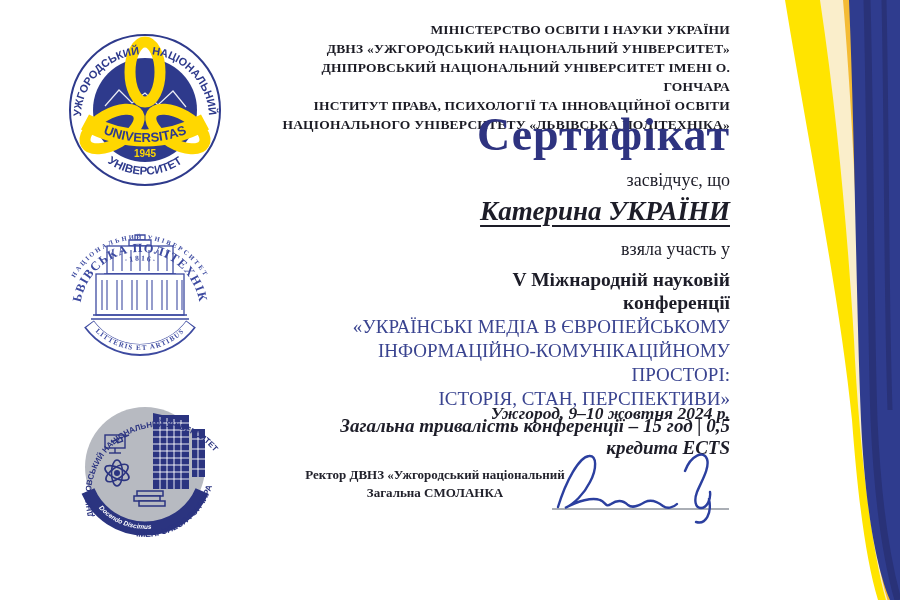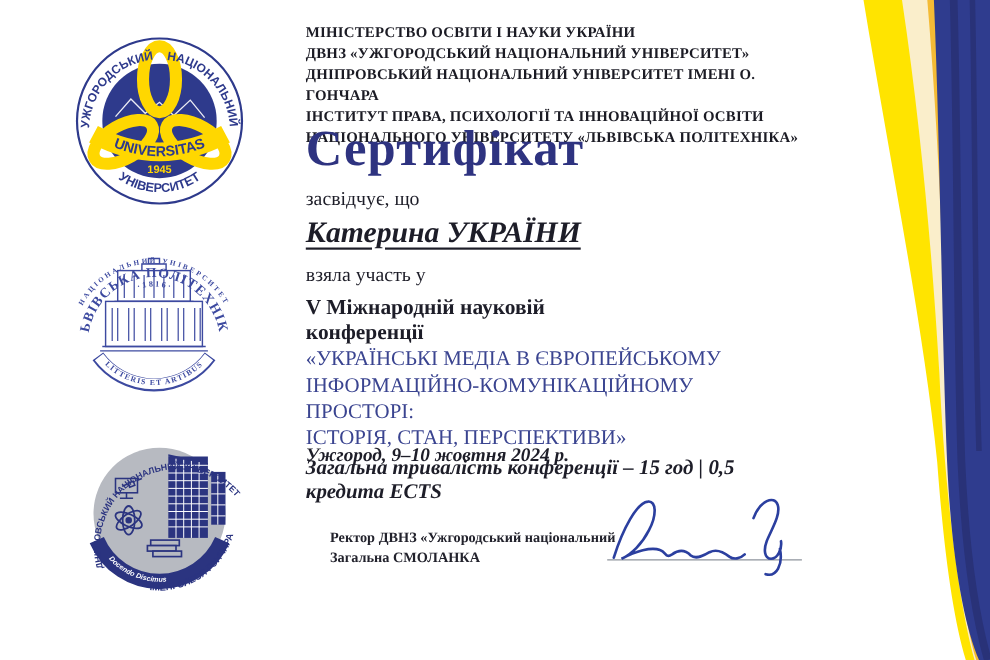--- a/index.html
+++ b/index.html
@@ -1,31 +1,31 @@
 <!DOCTYPE html>
 <html><head>
 <meta charset="utf-8">
 <style>
   html,body{margin:0;padding:0;background:#fff;}
   .page{position:relative;width:900px;height:600px;background:#ffffff;overflow:hidden;
         font-family:"Liberation Serif",serif;color:#1d1d28;}
   .abs{position:absolute;}
-  .col{position:absolute;left:278px;width:452px;text-align:left;}
+  .col{position:absolute;left:278px;width:452px;text-align:right;}
   .hdr{top:20px;font-size:13.5px;font-weight:600;line-height:19px;letter-spacing:.2px;color:#1b1b24;}
   .title{top:108px;font-size:46px;font-weight:700;color:#2e3380;letter-spacing:1px;}
   .certifies{top:170px;font-size:18px;}
   .name{top:196px;font-size:27px;font-weight:700;font-style:italic;}
   .name span{text-decoration:underline;text-decoration-thickness:2px;text-underline-offset:5px;}
   .took{top:239px;font-size:18px;}
   .etype{top:268px;font-size:19.5px;font-weight:700;line-height:23px;}
   .ename{top:315px;font-size:19px;line-height:24px;color:#3a4490;}
   .pdate{top:403px;font-size:17.5px;font-weight:700;font-style:italic;}
   .dur{top:415px;font-size:19px;font-weight:600;font-style:italic;}
-  .sigtext{position:absolute;left:300px;top:480px;width:270px;font-size:13px;line-height:17.5px;
-           font-weight:600;text-align:left;color:#22222c;}
+  .sigtext{position:absolute;left:300px;top:466px;width:270px;font-size:13px;line-height:17.5px;
+           font-weight:600;text-align:center;color:#22222c;}
   .signame{font-weight:700;}
   .logo{position:absolute;}
   svg{display:block;}
 </style>
 </head>
 <body>
 
 <div class="page">
 
   <svg class="abs" style="right:0;top:0;" width="130" height="600" viewBox="0 0 130 600" preserveAspectRatio="none">

